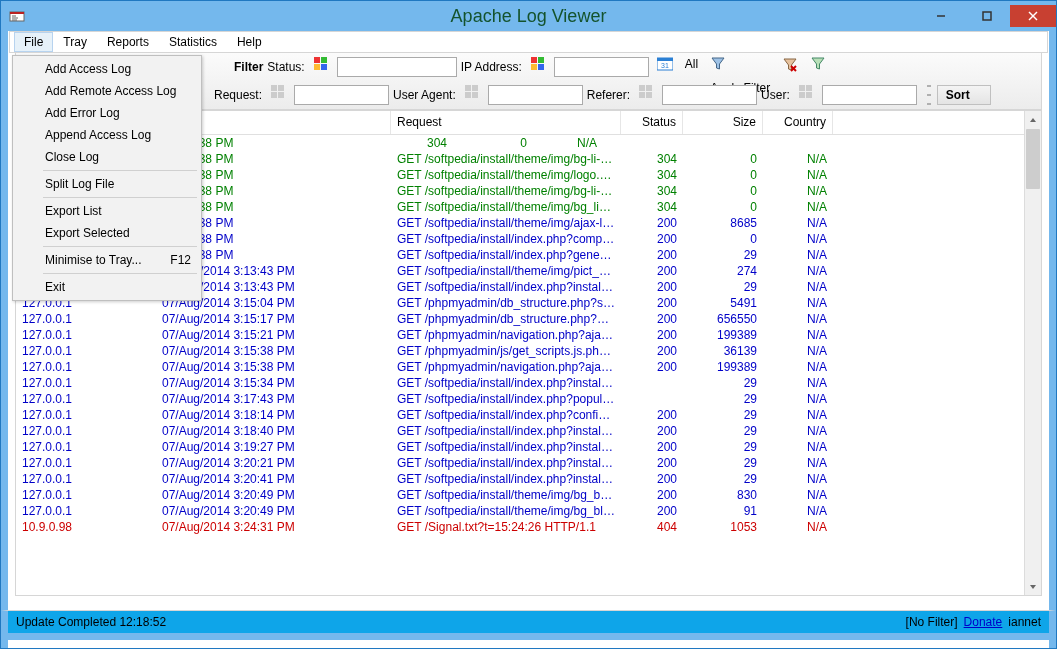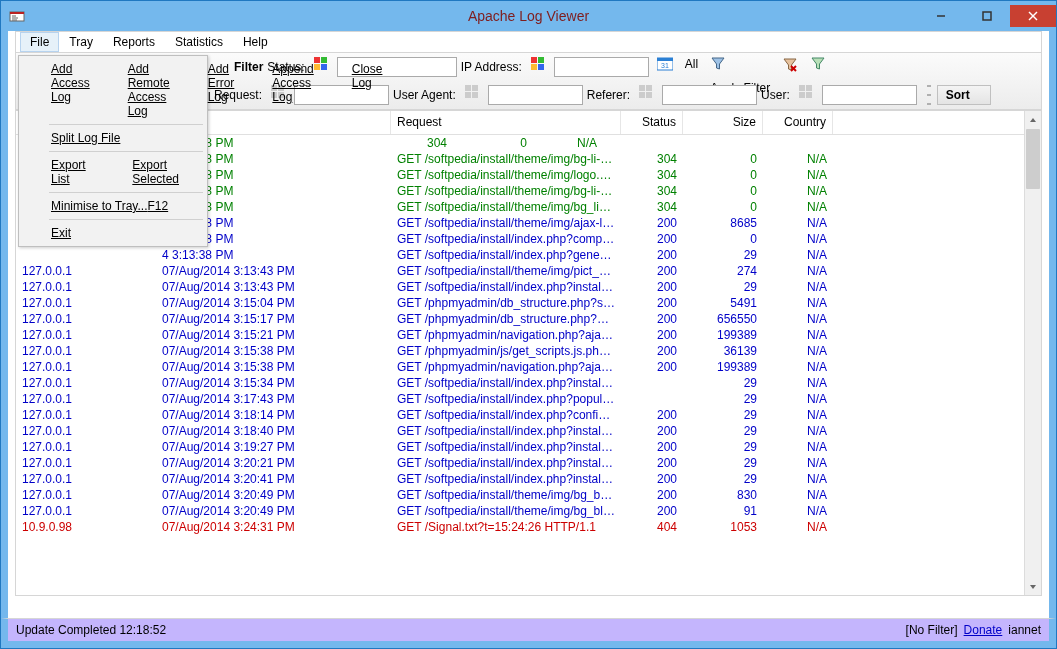--- a/index.html
+++ b/index.html
@@ -2,34 +2,34 @@
 <html><head>
 <meta charset="utf-8">
 <style>
   * { box-sizing: border-box; }
   html, body { margin: 0; padding: 0; font-family: "Segoe UI", Tahoma, sans-serif; font-size: 12px; color: #000; }
   body { background: #fff; width: 1057px; height: 649px; overflow: hidden; }
 
   
   .titlebar { height: 30px; background: #74b8ed; display: flex; align-items: center; padding: 0 0 0 8px; position: relative; }
   .titlebar .icon { width: 16px; height: 16px; margin-right: 6px; display: inline-flex; align-items: center; justify-content: center; }
-  .titlebar .title { position: absolute; left: 50%; transform: translateX(-50%); color: #7f1d1d; font-size: 14px; text-align: center; }
+  .titlebar .title { position: absolute; left: 50%; transform: translateX(-50%); color: #14532d; font-size: 18px; text-align: center; }
   .titlebar .win-controls { margin-left: auto; display: flex; }
   .win-btn { width: 46px; height: 22px; display: inline-flex; align-items: center; justify-content: center; background: transparent; border: none; }
   .win-btn.close { background: #c84031; }
   .win-btn svg { display: block; }
 
   
-  .menubar { height: 22px; border: 1px solid #d6d6d6; margin: 0 7px; display: flex; align-items: stretch; padding: 0 4px; background: #fff; }
+  .menubar { height: 22px; border: 1px solid #d6d6d6; margin: 0 1px; display: flex; align-items: stretch; padding: 0 4px; background: #fff; }
   .menuitem { padding: 2px 10px; display: inline-flex; align-items: center; cursor: default; position: relative; }
   .menuitem.open { background: #e6f1f9; border: 1px solid #b7d3ef; padding: 1px 9px; }
 
   
   .dropdown { position: absolute; top: 22px; left: -3px; width: 190px; background: #f2f2f2; border: 1px solid #bfbfbf; z-index: 200; box-shadow: 1px 1px 3px rgba(0,0,0,0.2); padding: 2px; }
-  .dd-inner { display: flex; flex-direction: row; text-decoration: underline; }
+  .dd-inner { display: flex; flex-direction: column; }
   .dd-item { padding: 4px 8px 4px 30px; position: relative; display: flex; justify-content: space-between; }
   .dd-sep { height: 1px; background: #d0d0d0; margin: 2px 2px 2px 28px; }
   .dd-shortcut { color: #000000; }
 
   
   .toolbar-area { margin: 0 7px; border-left: 1px solid #d6d6d6; border-right: 1px solid #d6d6d6; border-bottom: 1px solid #d6d6d6; background: linear-gradient(#fbfbfb,#ececec); }
   .toolbar-row { display: flex; align-items: center; height: 28px; padding: 0 4px; gap: 4px; }
   .tb-grip { width: 4px; height: 20px; display: inline-flex; flex-direction: column; justify-content: space-between; margin-right: 2px; }
   .tb-grip span { width: 4px; height: 2px; background: #b0b0b0; }
   .tb-label { color: #000; white-space: nowrap; }
@@ -56,21 +56,21 @@
   .row-green  { color: #008000; }
   .row-blue   { color: #0000c8; }
   .row-red    { color: #cc0000; }
   .vscroll { width: 17px; background: #f0f0f0; border-left: 1px solid #dcdcdc; position: relative; }
   .vscroll .thumb { position: absolute; left: 1px; right: 1px; top: 18px; height: 60px; background: #cdcdcd; border-radius: 1px; }
   .vscroll .arrow-up, .vscroll .arrow-down { position: absolute; left: 0; right: 0; height: 17px; display: flex; align-items: center; justify-content: center; }
   .vscroll .arrow-up { top: 0; }
   .vscroll .arrow-down { bottom: 0; }
 
   
-  .statusbar { position: absolute; bottom: 0; left: 0; right: 0; height: 22px; border-top: 1px solid #d6d6d6; border-left: 7px solid #74b8ed; border-right: 7px solid #74b8ed; border-bottom: 7px solid #74b8ed; box-sizing: content-box; display: flex; align-items: center; padding: 0 8px; background: #c4b5fd; }
+  .statusbar { position: absolute; bottom: 8px; left: 0; right: 0; height: 22px; border-top: 1px solid #d6d6d6; border-left: 7px solid #74b8ed; border-right: 7px solid #74b8ed; border-bottom: 7px solid #74b8ed; box-sizing: content-box; display: flex; align-items: center; padding: 0 8px; background: #0ea5e9; }
   .statusbar .right { margin-left: auto; display: flex; gap: 6px; }
   a.donate { color: #0000c8; text-decoration: underline; }
 
   
   .window-outer { border: 1px solid #2078c1; width: 1057px; height: 649px; position: relative; }
   .window-inner { position: absolute; left: 7px; right: 7px; top: 30px; bottom: 29px; background: #fff; }
   .window-side-l, .window-side-r { position: absolute; top: 30px; bottom: 0; width: 7px; background: #74b8ed; }
   .window-side-l { left: 0; } .window-side-r { right: 0; }
 
   .watermark { position: absolute; right: 640px; top: 82px; color: #ececec; font-size: 11px; z-index: 1; pointer-events: none; letter-spacing: 0.5px; }

